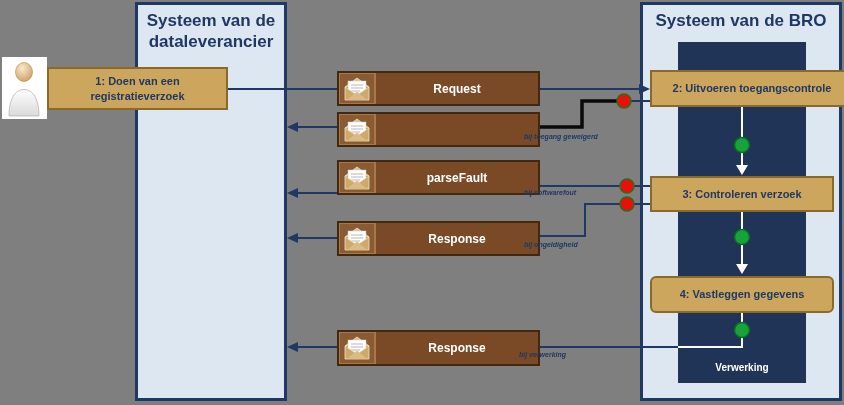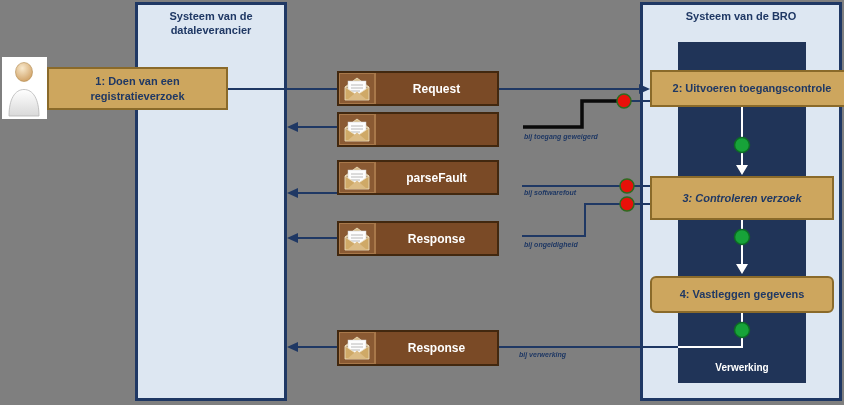--- a/index.html
+++ b/index.html
@@ -2,36 +2,36 @@
 <html><head>
 <meta charset="utf-8">
 <style>
   html,body{margin:0;padding:0;background:#7f7f7f;font-family:"Liberation Sans",sans-serif;}
   #stage{position:relative;width:844px;height:405px;background:#7f7f7f;overflow:hidden;}
 
   
   .lane{position:absolute;top:2px;height:393px;background:#dde7f2;border:3px solid #1f3864;z-index:1;}
   #lane-supplier{left:135px;width:146px;}
   #lane-bro{left:640px;width:196px;}
-  .lane-title{margin-top:5px;text-align:center;color:#1f3864;font-weight:bold;font-size:11px;line-height:1.25;}
+  .lane-title{margin-top:5px;text-align:center;color:#1f3864;font-weight:bold;font-size:17px;line-height:1.25;}
   #inner-panel{position:absolute;left:678px;top:42px;width:128px;height:341px;background:#203458;z-index:1;}
   #verwerking-label{position:absolute;left:0;right:0;bottom:10px;text-align:center;color:#ffffff;font-weight:bold;font-size:10px;}
 
   
   #wires{position:absolute;left:0;top:0;z-index:2;}
 
   
   .step{position:absolute;background:#cda65e;border:2px solid #8a6a2a;color:#1f3864;font-weight:bold;font-size:11px;
         display:flex;align-items:center;justify-content:center;text-align:center;line-height:1.3;z-index:3;box-sizing:border-box;}
   #step-1{left:47px;top:67px;width:181px;height:43px;}
   #step-2{left:650px;top:70px;width:204px;height:37px;}
-  #step-3{left:650px;top:176px;width:184px;height:44px;font-style:italic;}
+  #step-3{left:650px;top:176px;width:184px;height:36px;}
   #step-4{left:650px;top:276px;width:184px;height:37px;border-radius:6px;}
 
-  .msg{position:absolute;left:337px;width:162px;height:35px;background:#7a4a26;border:2px solid #42280f;
+  .msg{position:absolute;left:337px;width:203px;height:35px;background:#7a4a26;border:2px solid #42280f;
        display:flex;align-items:stretch;z-index:3;box-sizing:border-box;}
   #msg-request{top:71px;}
   #msg-ssl{top:112px;}
   #msg-parsefault{top:160px;}
   #msg-response1{top:221px;}
   #msg-response2{top:330px;height:36px;}
   .msg .env{width:36px;background:#8a5a33;border-right:1px solid #a8784a;box-shadow:inset 0 0 0 1px #a8784a;
             display:flex;align-items:center;justify-content:center;}
   .msg .lbl{flex:1;display:flex;align-items:center;justify-content:center;color:#ffffff;font-weight:bold;font-size:12px;}
 

